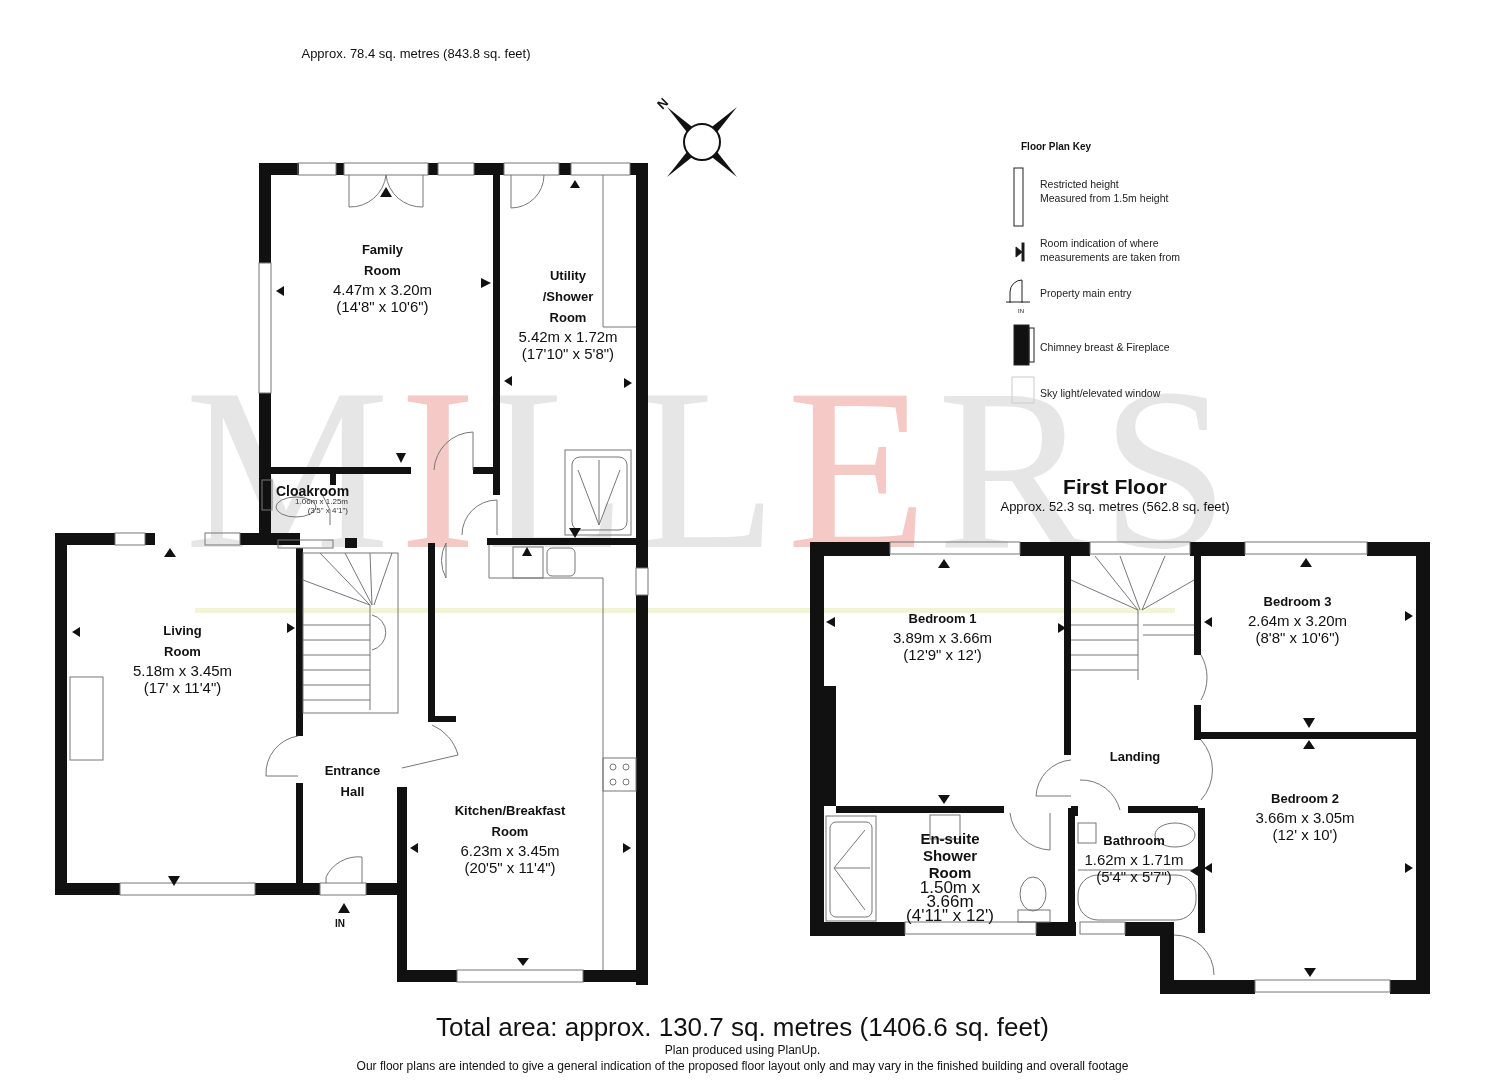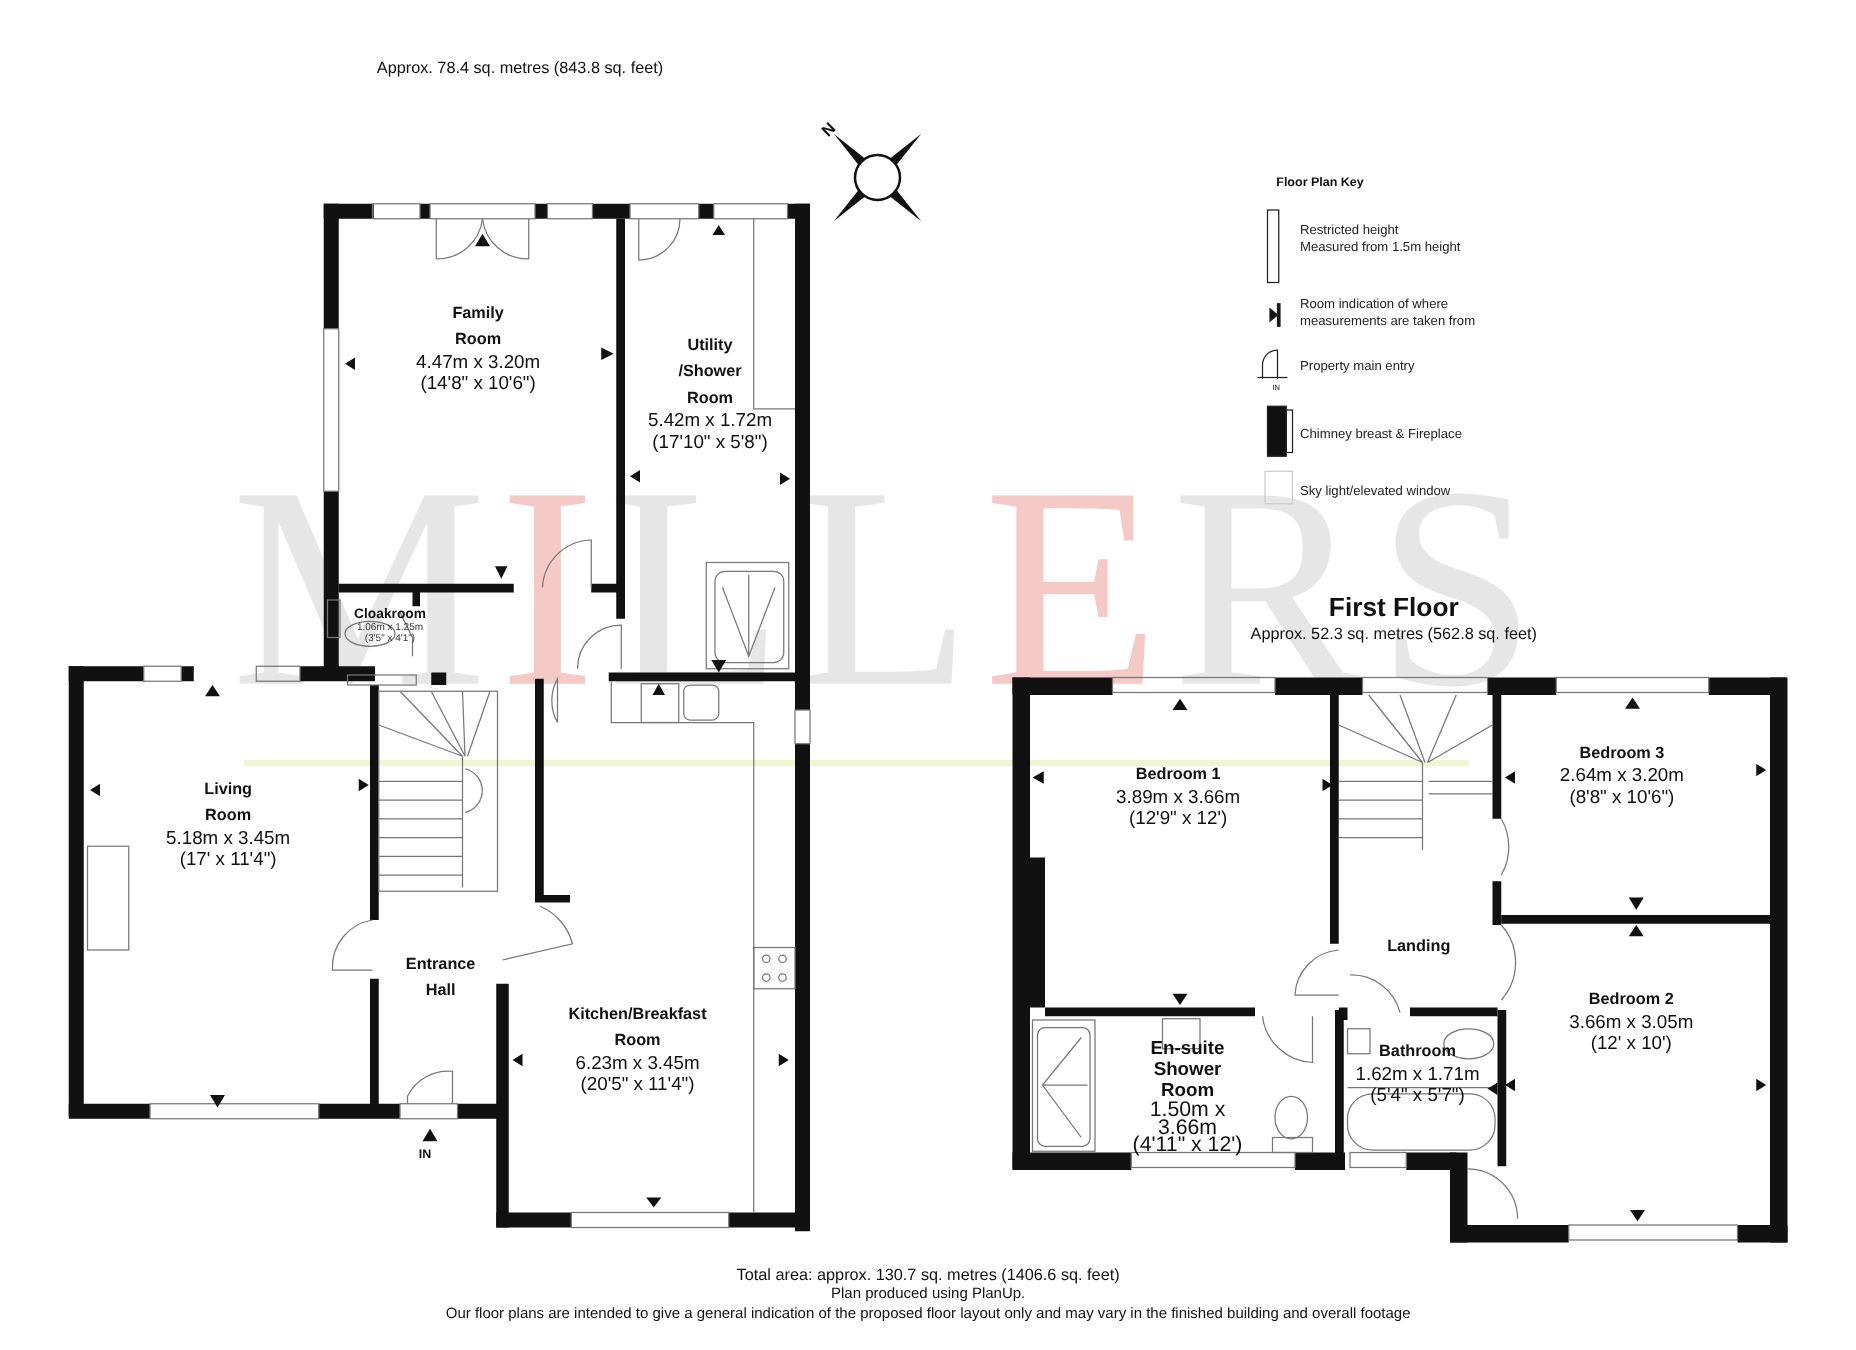--- a/index.html
+++ b/index.html
@@ -5,25 +5,25 @@
   html, body { margin:0; padding:0; background:#ffffff; }
   body { width:1485px; height:1080px; position:relative; overflow:hidden; font-family:"Liberation Sans", sans-serif; color:#111; }
   .abs { position:absolute; }
   .center { text-align:center; }
   .floor-title { font-weight:bold; font-size:21px; line-height:24px; }
   .floor-area { font-size:13px; line-height:15px; }
   .room-name { font-weight:bold; font-size:13px; line-height:21px; }
   .room-dim { font-size:15px; line-height:17px; }
   .room-name-sm { font-weight:bold; font-size:15px; line-height:17px; }
   .room-dim-sm { font-size:17px; line-height:14px; }
-  .tiny-name { font-weight:bold; font-size:11px; line-height:12px; }
-  .tiny-dim { font-size:8px; line-height:9px; color:#333; }
+  .tiny-name { font-weight:bold; font-size:14px; line-height:12px; }
+  .tiny-dim { font-size:8px; line-height:9px; color:#333;text-align:right; }
   .key-title { font-weight:bold; font-size:10px; }
   .key-text { font-size:10.5px; line-height:14px; color:#222; }
-  .total { font-size:13px; }
+  .total { font-size:26px; }
   .disclaimer { font-size:12px; line-height:14px; }
   svg { position:absolute; left:0; top:0; }
   .watermark { position:absolute; left:185px; top:370px; font-family:"Liberation Serif", serif; font-size:230px; letter-spacing:10px; color:#e6e6e6; line-height:200px; }
   .watermark .red { color:#f4c9c6; }
 </style>
 </head>
 <body>
 
 <div class="watermark">
   <span>M</span><span class="red">I</span><span>L</span><span>L</span><span class="red">E</span><span>R</span><span>S</span>

